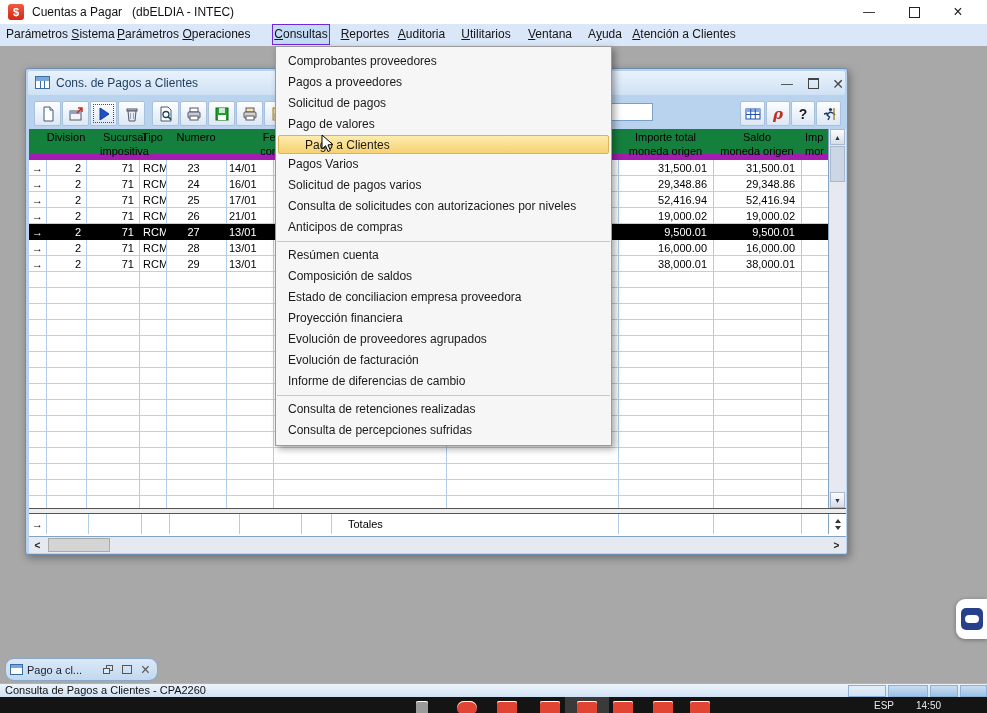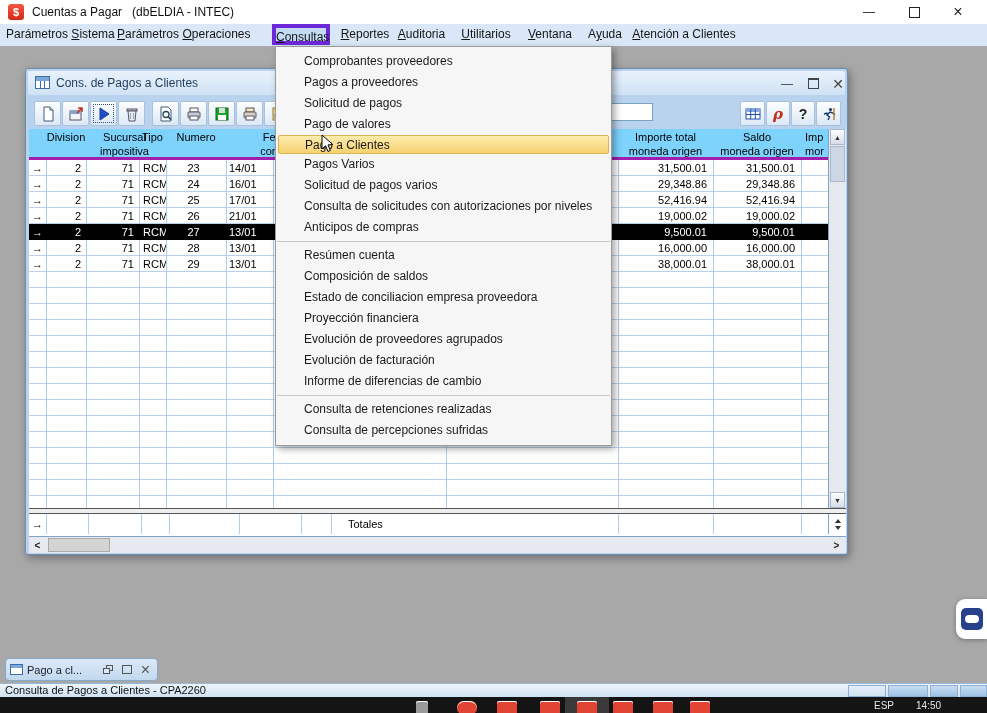--- a/index.html
+++ b/index.html
@@ -15,21 +15,21 @@
   .wc{position:absolute;top:0;height:24px;width:22px;display:flex;align-items:center;justify-content:center;color:#222;}
   .wc-min{left:858px;font-size:12px;}
   .wc-max{left:903px;}
   .wc-max i{display:block;width:9px;height:9px;border:1px solid #222;}
   .wc-close{left:947px;font-size:16px;}
 
   
   .menubar{position:absolute;top:24px;left:0;width:987px;height:22px;background:#d9e7f8;}
   .mi{position:absolute;top:0;height:21px;line-height:21px;text-align:center;font-size:12px;color:#151515;
       box-sizing:border-box;cursor:default;white-space:nowrap;}
-  .mi.sel{background:#c3dbf4;border:4px solid #6d28d9;line-height:19px;}
+  .mi.sel{background:#c3dbf4;border:1px solid #6d28d9;line-height:19px;}
   .acl{text-decoration:underline;}
 
   
   .cw{position:absolute;left:25px;top:68px;width:823px;height:487px;background:#b9d3ee;
       border:1px solid #6e8cab;border-radius:3px;box-shadow:2px 3px 8px rgba(0,0,0,.35);box-sizing:border-box;}
   .cwt{position:absolute;left:2px;top:2px;right:2px;height:24px;border-radius:2px;
        background:linear-gradient(#e9f2fc,#cfe2f5);}
   .cwt-ico{position:absolute;left:7px;top:5px;width:15px;height:13px;background:#fff;border:1px solid #3a6ea5;box-sizing:border-box;}
   .cwt-ico::before{content:"";position:absolute;left:0;top:0;right:0;height:4px;background:#7ba7dd;}
   .cwt-ico::after{content:"";position:absolute;left:4px;top:4px;width:1px;height:7px;background:#3a6ea5;box-shadow:4px 0 0 #3a6ea5, -0px 3px 0 8px #fff0;}
@@ -44,21 +44,21 @@
   .tbtn{position:absolute;top:32px;width:27px;height:25px;border:1px solid #a8c2de;border-radius:2px;
         background:linear-gradient(#fdfeff,#dce8f5);display:flex;align-items:center;justify-content:center;box-sizing:border-box;}
   .tbtn.focus{outline:1px dotted #33507a;outline-offset:-4px;}
   .tb-input{position:absolute;left:530px;top:34px;width:97px;height:18px;border:1px solid #7aa0c4;background:#fff;
             box-sizing:border-box;font-size:11px;padding:0 3px;}
   .glyph-rho{font-family:"DejaVu Serif",serif;font-style:italic;font-weight:bold;font-size:15px;color:#c22d1e;}
   .glyph-q{font-weight:bold;font-size:14px;color:#1a1a1a;}
 
   
   .grid{position:absolute;left:3px;top:60px;width:817px;height:424px;background:#fff;overflow:hidden;}
-  .ghdr{position:absolute;left:0;top:0;width:799px;height:31px;background:#7dd3fc;border-bottom:3px solid #a21caf;box-sizing:border-box;}
+  .ghdr{position:absolute;left:0;top:0;width:799px;height:31px;background:#15803d;border-bottom:6px solid #a21caf;box-sizing:border-box;}
   .hc{position:absolute;top:1px;font-size:11px;line-height:14px;text-align:center;color:#000;overflow:hidden;}
   .vl{position:absolute;top:0;width:1px;height:380px;background:#b2cdea;}
   .body-bg{position:absolute;left:0;top:31px;width:799px;height:348px;
            background:repeating-linear-gradient(to bottom,transparent 0,transparent 15px,#b8d2ec 15px,#b8d2ec 16px);}
   .grow{position:absolute;left:0;width:799px;height:16px;font-size:11px;line-height:16px;color:#000;}
   .grow.sel{background:#000;color:#fff;}
   .grow span{position:absolute;top:0;height:16px;box-sizing:border-box;overflow:hidden;white-space:nowrap;}
   .ci{left:0;width:17px;text-align:center;}
   .arrow::before{content:"\2192";font-weight:bold;}
   .cd{left:17px;width:40px;text-align:right;padding-right:5px;}
@@ -87,30 +87,30 @@
   .tri-up{width:0;height:0;border-left:3px solid transparent;border-right:3px solid transparent;border-bottom:4px solid #333;}
   .tri-dn{width:0;height:0;border-left:3px solid transparent;border-right:3px solid transparent;border-top:4px solid #333;}
   .hsb{position:absolute;left:0;top:407px;width:817px;height:17px;background:#e6eaf0;border-top:1px solid #84a2c2;box-sizing:border-box;}
   .hbtn{position:absolute;top:1px;width:17px;height:14px;display:flex;align-items:center;justify-content:center;
         font-size:10px;font-weight:bold;color:#222;}
   .hthumb{position:absolute;left:19px;top:1px;width:62px;height:14px;background:#d4d4d4;border:1px solid #aaa;box-sizing:border-box;}
 
   
   .dd{position:absolute;left:275px;top:46px;width:337px;background:#f6f6f6;border:1px solid #9a9a9a;
       box-shadow:3px 3px 7px rgba(0,0,0,.35);padding:4px 0;z-index:10;box-sizing:border-box;}
-  .dd-item{height:21px;line-height:21px;padding-left:28px;font-size:12px;color:#1a1a1a;white-space:nowrap;cursor:default;}
+  .dd-item{height:21px;line-height:21px;padding-left:12px;font-size:12px;color:#1a1a1a;white-space:nowrap;cursor:default;}
   .dd-item.hot{margin:0 2px;padding-left:26px;height:19px;line-height:19px;border:1px solid #dbb254;border-radius:2px;
                background:linear-gradient(#fdecae,#f6d271);box-sizing:border-box;}
   .dd-sep{height:1px;background:#c8c8c8;margin:3px 1px;}
 
   .cursor{position:absolute;left:321px;top:134px;z-index:50;}
 
   
   .minwin{position:absolute;left:5px;top:658px;width:153px;height:23px;background:linear-gradient(#dce9f8,#c2d8ef);
-          border:1px solid #88a8c8;border-radius:4px;box-sizing:border-box;display:flex;align-items:center;padding:0 4px;gap:4px;}
+          border:1px solid #88a8c8;border-radius:9px;box-sizing:border-box;display:flex;align-items:center;padding:0 4px;gap:4px;}
   .minwin-ico{width:13px;height:11px;background:#fff;border:1px solid #3a6ea5;position:relative;box-sizing:border-box;flex:0 0 auto;}
   .minwin-ico::before{content:"";position:absolute;left:0;top:0;right:0;height:3px;background:#7ba7dd;}
   .minwin-title{font-size:11px;color:#223;flex:1 1 auto;overflow:hidden;white-space:nowrap;}
   .mwb{width:15px;height:15px;display:flex;align-items:center;justify-content:center;color:#555;flex:0 0 auto;}
   .ico-restore{position:relative;width:10px;height:9px;display:inline-block;}
   .ico-restore::before{content:"";position:absolute;left:3px;top:0;width:5px;height:4px;border:1px solid #555;}
   .ico-restore::after{content:"";position:absolute;left:0;top:3px;width:5px;height:4px;border:1px solid #555;background:#dce9f8;}
   .ico-max{display:inline-block;width:8px;height:7px;border:1px solid #555;}
 
   

